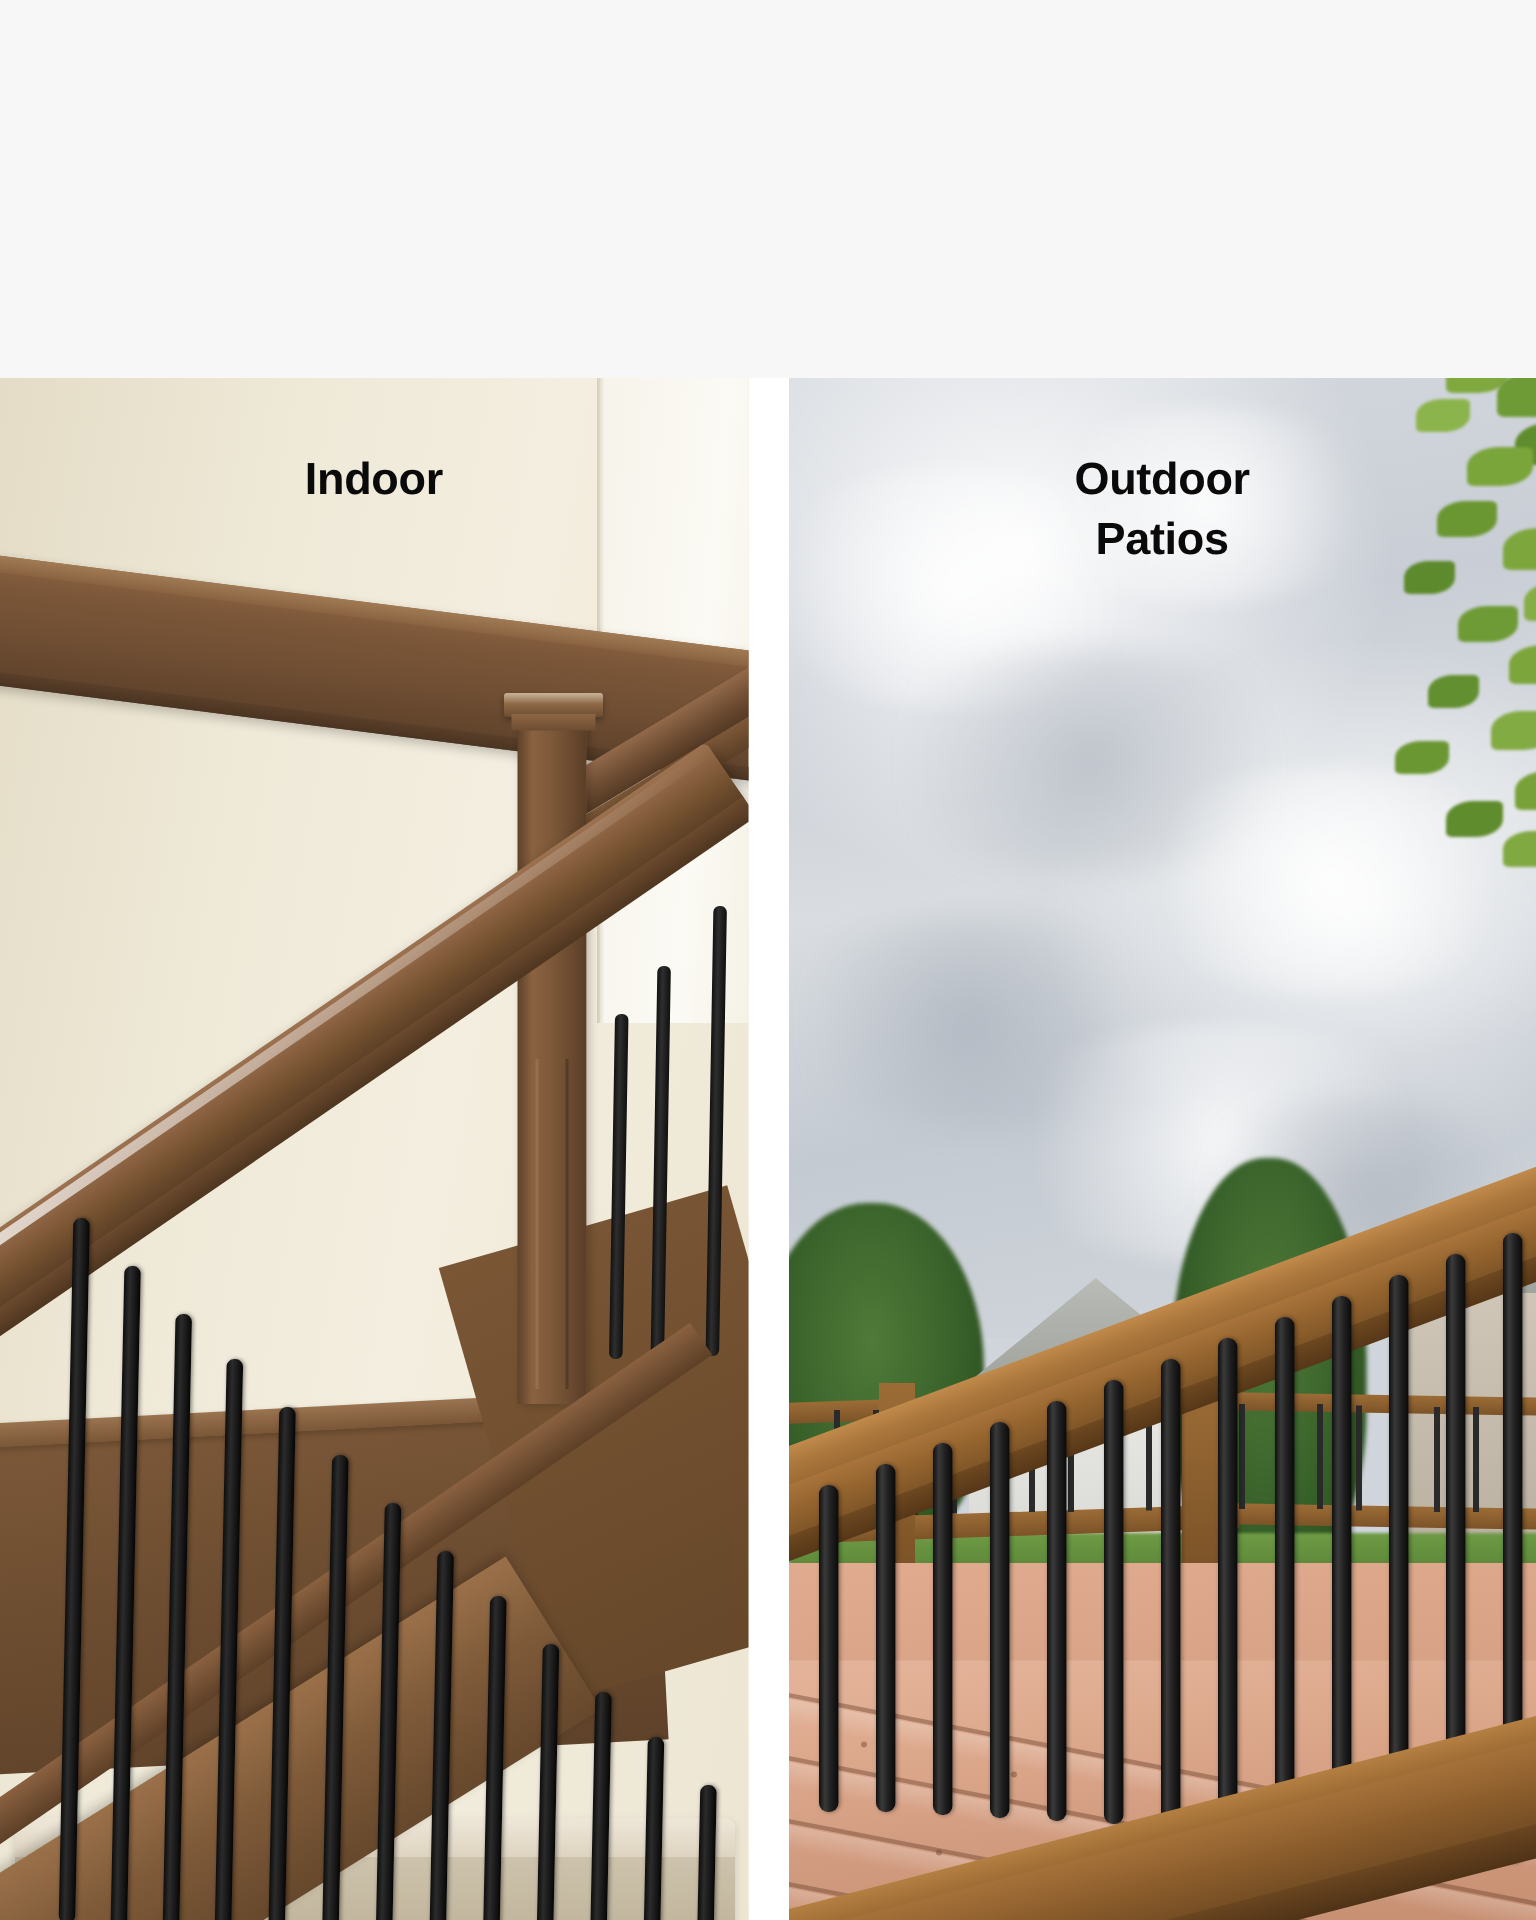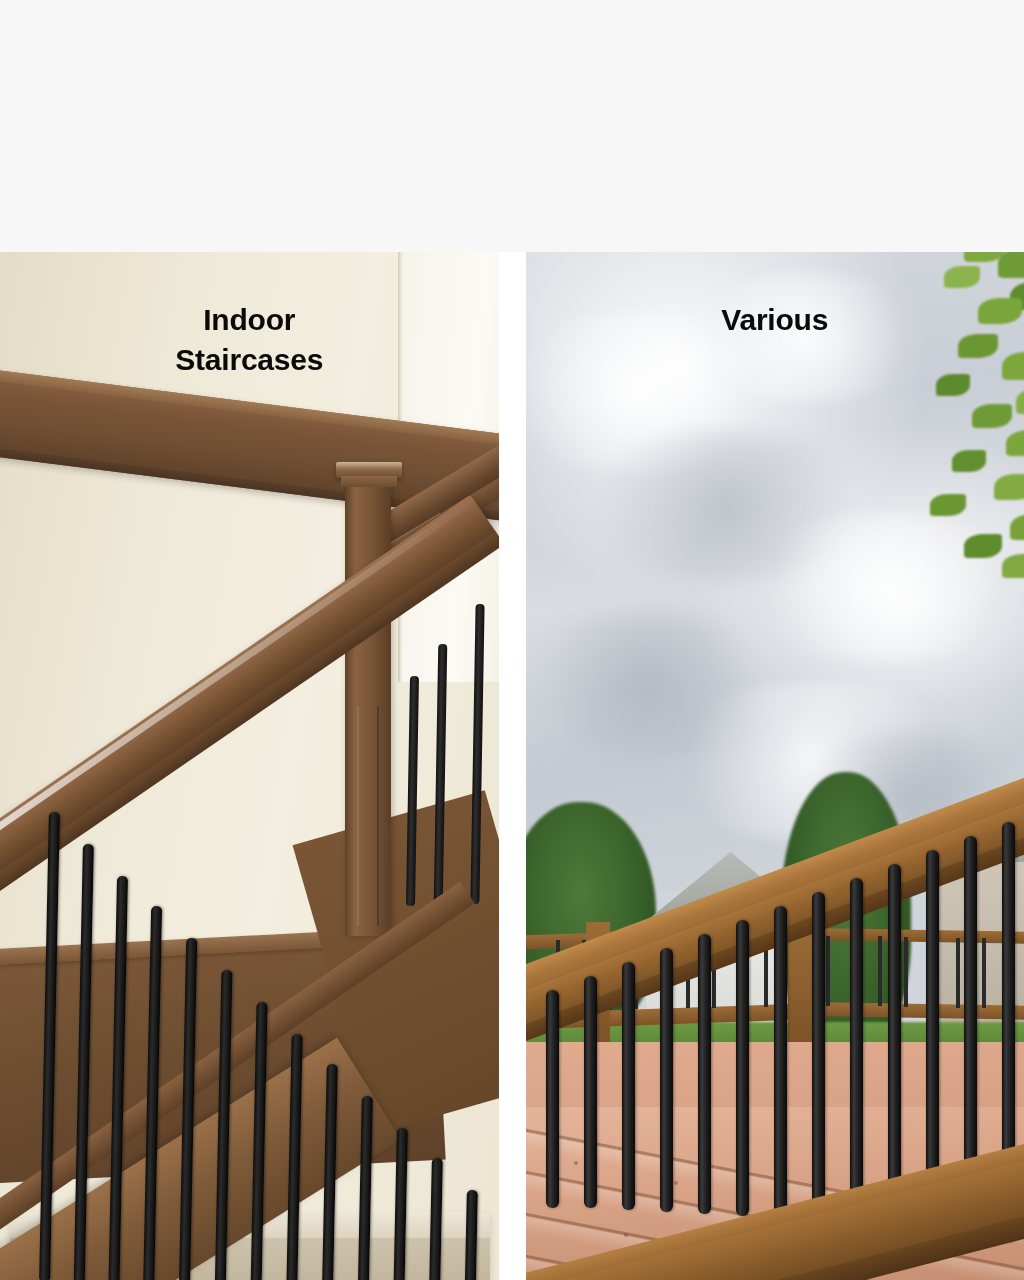--- a/index.html
+++ b/index.html
@@ -421,21 +421,20 @@
         <div class="bal-l" style="left:321px; top:812px; height:550px; transform:rotate(1.2deg);"></div>
         <div class="bal-l" style="left:356px; top:844px; height:560px; transform:rotate(1.2deg);"></div>
         <div class="bal-l" style="left:391px; top:876px; height:560px; transform:rotate(1.2deg);"></div>
         <div class="bal-l" style="left:426px; top:906px; height:560px; transform:rotate(1.2deg);"></div>
         <div class="bal-l" style="left:461px; top:938px; height:560px; transform:rotate(1.2deg);"></div>
         <div class="bal-l" style="left:496px; top:968px; height:560px; transform:rotate(1.2deg);"></div>
       </div>
 
       <div class="panel-label">
         <span class="ln">Indoor</span>
-        <span class="ln">Staircases</span>
       </div>
     </div>
 
     <div class="panel right">
       <div class="outdoor">
 
         <div class="sky">
           <div class="cloud" style="left:-40px; top:60px;  width:300px; height:160px;"></div>
           <div class="cloud" style="left:150px; top:20px;  width:260px; height:130px;"></div>
           <div class="cloud-dark" style="left:40px;  top:180px; width:320px; height:150px;"></div>
@@ -539,19 +538,20 @@
         </div>
 
         <div class="od-lowrail-wrap">
           <div class="od-lowrail-top"></div>
           <div class="od-lowrail-face"></div>
           <div class="od-lowrail-bot"></div>
         </div>
       </div>
 
       <div class="panel-label">
-        <span class="ln">Various</span>
+        <span class="ln">Outdoor</span>
+        <span class="ln">Patios</span>
       </div>
     </div>
   </div>
 
   <div class="gap-divider"></div>
 </div>
 
 </body></html>

